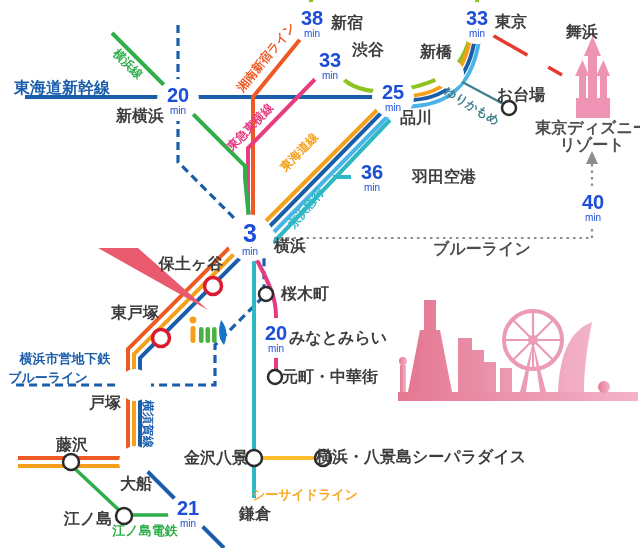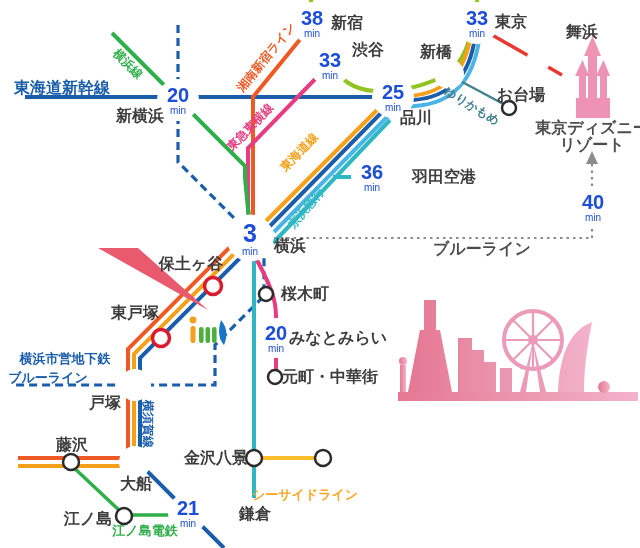--- a/index.html
+++ b/index.html
@@ -185,20 +185,21 @@
 <div class="lbl" style="left:338px;top:338px;">みなとみらい</div>
 <div class="lbl" style="left:330px;top:377px;">元町・中華街</div>
 <div class="lbl" style="left:191px;top:264px;">保土ヶ谷</div>
 <div class="lbl" style="left:135px;top:313px;">東戸塚</div>
 <div class="lbl" style="left:105px;top:403px;">戸塚</div>
 <div class="lbl" style="left:72px;top:445px;">藤沢</div>
 <div class="lbl" style="left:136px;top:484px;">大船</div>
 <div class="lbl" style="left:88px;top:519px;">江ノ島</div>
 <div class="lbl" style="left:221px;top:514px;margin-left:34px;">鎌倉</div>
 <div class="lbl" style="left:216px;top:458px;">金沢八景</div>
+<div class="lbl" style="left:421px;top:457px;">横浜・八景島シーパラダイス</div>
 
 <div class="lbl" style="left:62px;top:88px;font-size:16px;color:#1a5dab;">東海道新幹線</div>
 <div class="lbl" style="left:128px;top:64px;font-size:12px;color:#2fae4a;transform:translate(-50%,-50%) rotate(45deg);">横浜線</div>
 <div class="lbl" style="left:266px;top:57px;font-size:12px;color:#ef5a24;transform:translate(-50%,-50%) rotate(-51deg);">湘南新宿ライン</div>
 <div class="lbl" style="left:250px;top:127px;font-size:12px;color:#e73c80;transform:translate(-50%,-50%) rotate(-46deg);">東急東横線</div>
 <div class="lbl" style="left:299px;top:152px;font-size:12px;color:#f5a01a;transform:translate(-50%,-50%) rotate(-46deg);">東海道線</div>
 <div class="lbl" style="left:306px;top:208px;font-size:12px;color:#2fb7c4;transform:translate(-50%,-50%) rotate(-50deg);">京浜急行</div>
 <div class="lbl" style="left:472px;top:106px;font-size:12px;color:#41808f;transform:translate(-50%,-50%) rotate(31deg);">ゆりかもめ</div>
 <div class="lbl" style="left:148px;top:424px;font-size:12px;color:#1a5dab;transform:translate(-50%,-50%) rotate(90deg);">横須賀線</div>
 <div class="lbl" style="left:65px;top:358px;font-size:13px;color:#1a5dab;">横浜市営地下鉄</div>

